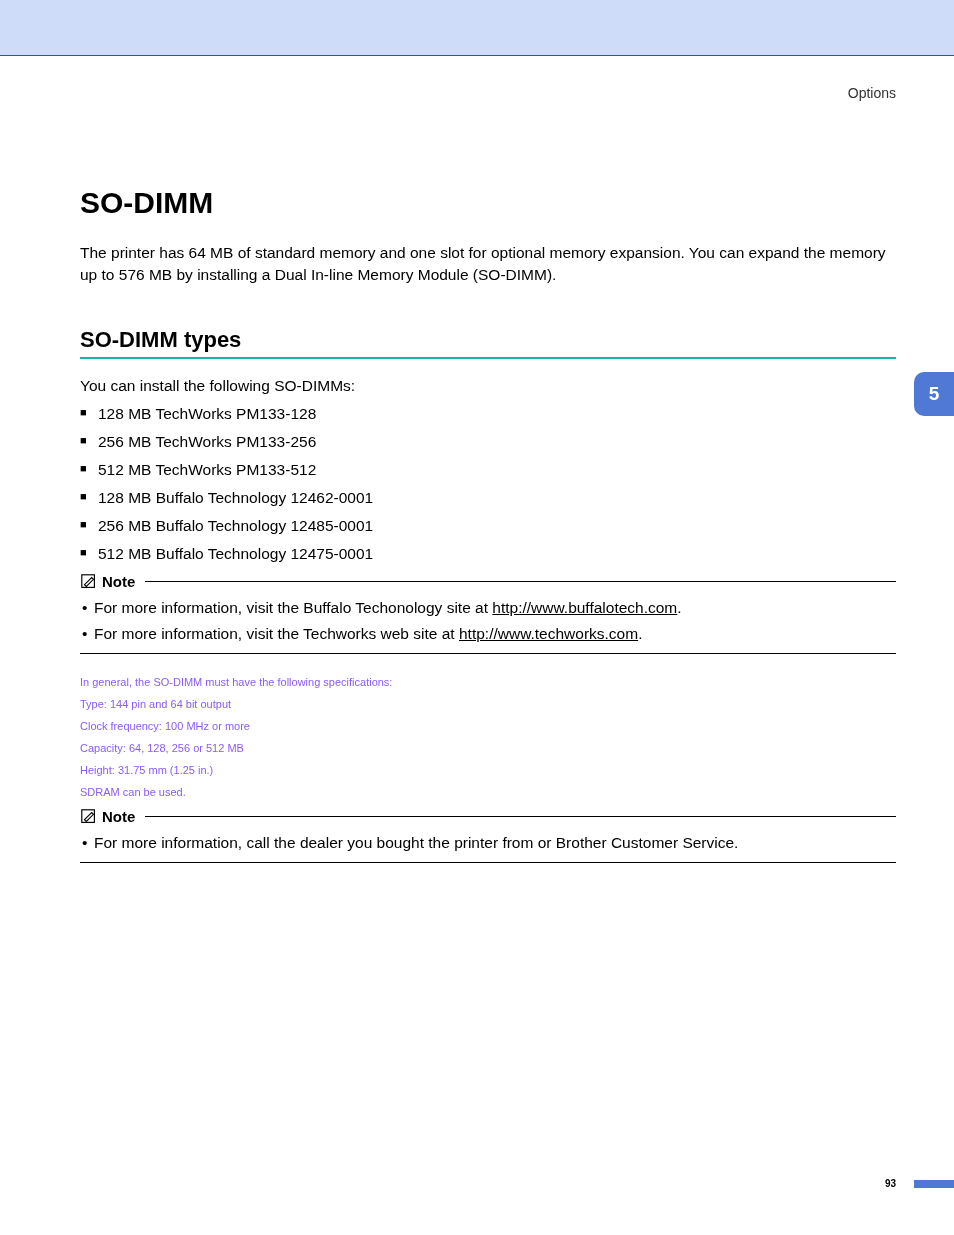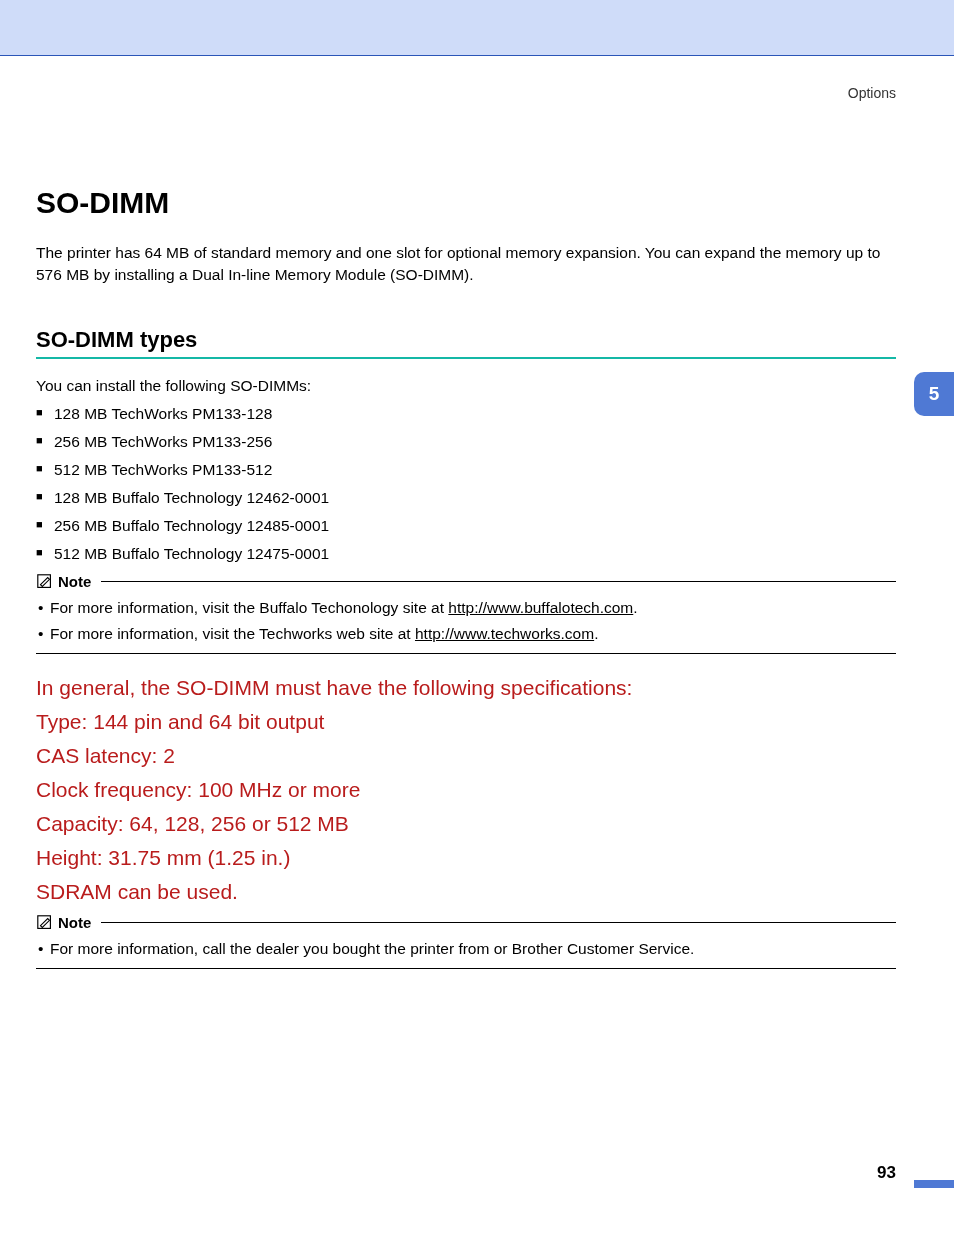--- a/index.html
+++ b/index.html
@@ -18,21 +18,21 @@
     border-bottom: 1px solid #2a55b8;
   }
   .header-label {
     position: absolute;
     top: 85px;
     right: 58px;
     font-size: 14px;
     color: #333;
   }
   .content {
-    padding: 130px 58px 0 36px;
+    padding: 130px 58px 0 80px;
   }
   h1.title {
     font-size: 30px;
     font-weight: bold;
     color: #000;
     margin-bottom: 22px;
   }
   .intro {
     font-size: 15.5px;
     line-height: 1.45;
@@ -109,45 +109,45 @@
   .note-close {
     height: 1px;
     background: #000;
     margin-top: 10px;
   }
   a.ulink {
     color: #000;
     text-decoration: underline;
   }
   .spec {
-    font-size: 21px;
+    font-size: 11px;
     margin-bottom: 10px;
-    color: #b91c1c;
+    color: #8b5cf6;
   }
   .side-tab {
     position: absolute;
     right: 0;
     top: 372px;
     width: 40px;
     height: 44px;
     background: #4f79d4;
     color: #fff;
     font-size: 19px;
     font-weight: bold;
     display: flex;
     align-items: center;
     justify-content: center;
     border-top-left-radius: 10px;
     border-bottom-left-radius: 10px;
   }
   .page-num {
     position: absolute;
     right: 58px;
-    bottom: 52px;
-    font-size: 17px;
+    bottom: 46px;
+    font-size: 10px;
     font-weight: bold;
     color: #000;
   }
   .foot-bar {
     position: absolute;
     right: 0;
     bottom: 47px;
     width: 40px;
     height: 8px;
     background: #4f79d4;
@@ -195,21 +195,20 @@
     </div>
     <div class="note-item">
       <span>For more information, visit the Techworks web site at </span><a class="ulink" href="#">http://www.techworks.com</a><span>.</span>
     </div>
     <div class="note-close"></div>
   </div>
 
   <div class="spec-group">
     <p class="spec">In general, the SO-DIMM must have the following specifications:</p>
     <p class="spec">Type: 144 pin and 64 bit output</p>
-    <p class="spec">CAS latency: 2</p>
     <p class="spec">Clock frequency: 100 MHz or more</p>
     <p class="spec">Capacity: 64, 128, 256 or 512 MB</p>
     <p class="spec">Height: 31.75 mm (1.25 in.)</p>
     <p class="spec">SDRAM can be used.</p>
   </div>
 
   <div class="note-block">
     <div class="note-header">
       <span class="note-icon">
         <svg viewBox="0 0 20 20" width="18" height="18">

